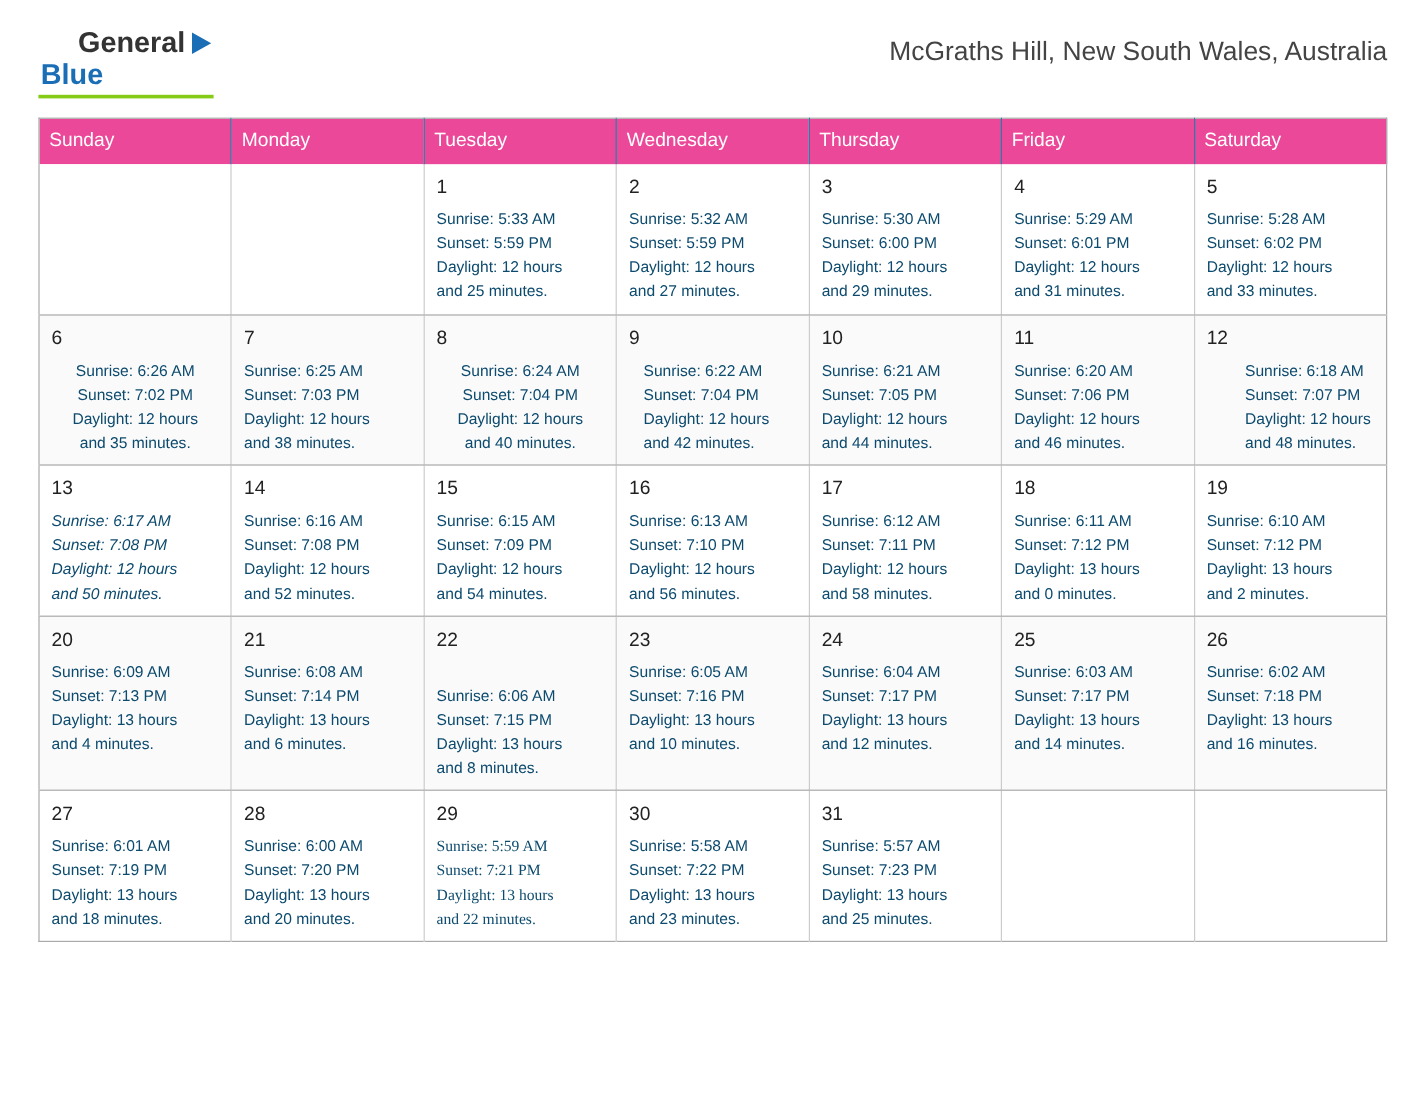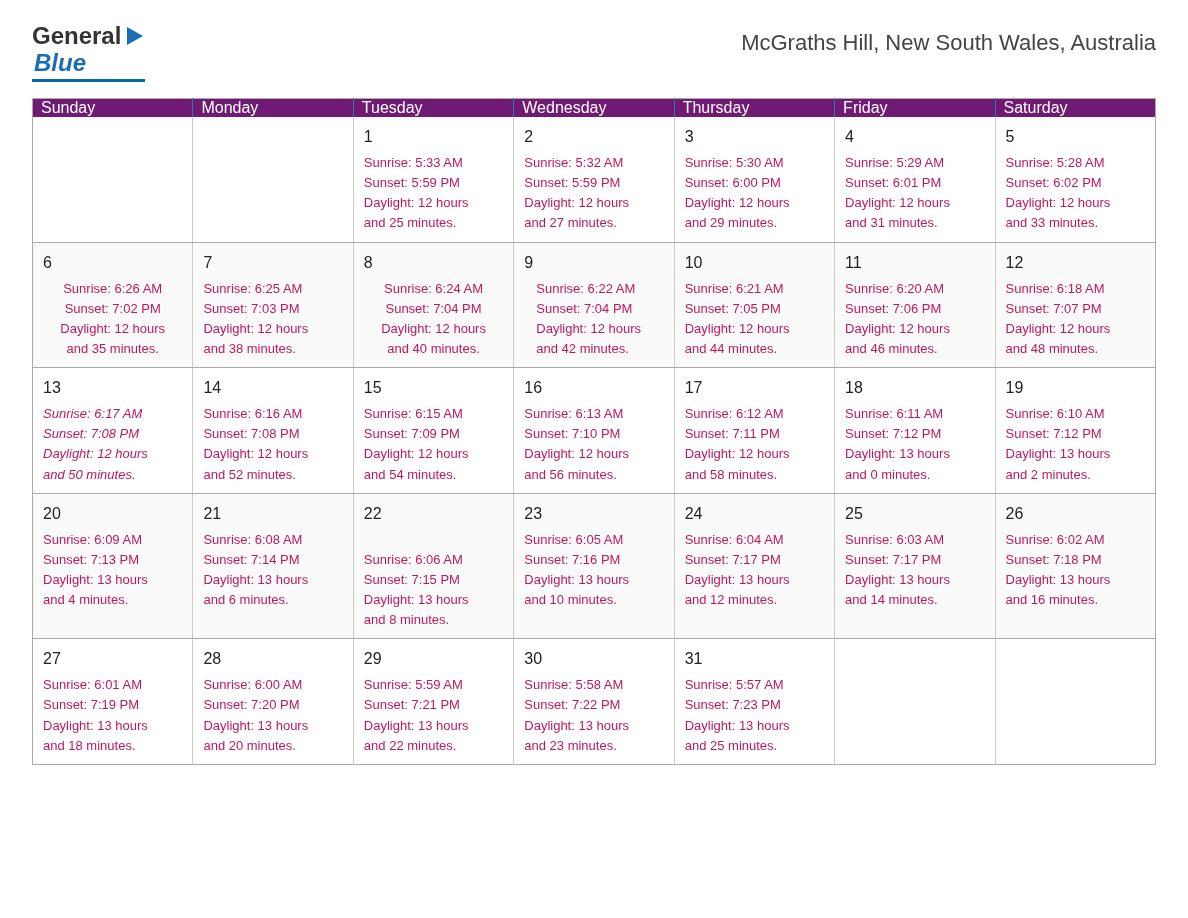--- a/index.html
+++ b/index.html
@@ -32,23 +32,23 @@
       font-size: 22px;
       color: #444;
       margin-top: 6px;
     }
     .calendar-table {
       width: 100%;
       border-collapse: collapse;
       border: 1px solid #aaa;
     }
     .calendar-table th {
-      background: #701a75;
+      background: #ec4899;
       color: #fff;
-      padding: 0 8px;
+      padding: 10px 8px;
       text-align: left;
       font-size: 16px;
       font-weight: normal;
       border-right: 1px solid #2a7aaa;
     }
     .calendar-table th:last-child { border-right: none; }
     .calendar-table td {
       vertical-align: top;
       padding: 8px 10px;
       border-right: 1px solid #ccc;
@@ -61,41 +61,41 @@
     }
     .calendar-table td:last-child { border-right: none; }
     .calendar-table tr:last-child td { border-bottom: none; }
     .day-number {
       font-size: 16px;
       color: #222;
       display: block;
       margin-bottom: 4px;
     }
     .day-info {
-      color: #be185d;
+      color: #0c4a6e;
       font-size: 13px;
       line-height: 1.55;
     }
     .empty-cell { background: #fff; }
     
     .calendar-table tbody tr { background: #fff; }
     .calendar-table tbody tr:nth-child(even) { background: #fafafa; }
   </style>
 </head>
 <body>
 
 <div class="header">
   <div class="logo">
     <div style="display:flex; align-items:center; line-height:1;">
-      <span style="font-size:24px; font-weight:bold; color:#333;">General</span>
+      <span style="font-size:24px; font-weight:bold; color:#333;margin-left:33px;">General</span>
       <svg width="22" height="22" viewBox="0 0 22 22" style="margin-left:2px;">
         <polygon points="4,2 20,11 4,20" fill="#1a6eb5"></polygon>
       </svg>
     </div>
-    <div style="display:flex; align-items:flex-end; margin-top:1px; border-bottom: 3px solid #0369a1; padding-bottom:2px; width:100%;font-style:italic;">
+    <div style="display:flex; align-items:flex-end; margin-top:1px; border-bottom: 3px solid #84cc16; padding-bottom:2px; width:100%;">
       <span style="font-size:24px; font-weight:bold; color:#1a6eb5; padding-left: 2px;">Blue</span>
     </div>
   </div>
   <div class="title-section">
     <div class="location-title">McGraths Hill, New South Wales, Australia</div>
   </div>
 </div>
 
 <table class="calendar-table">
   <thead>
@@ -187,21 +187,21 @@
         </td>
         <td>
           <span class="day-number">11</span>
           <div class="day-info" style="white-space: pre-line;">Sunrise: 6:20 AM
 Sunset: 7:06 PM
 Daylight: 12 hours
 and 46 minutes.</div>
         </td>
         <td>
           <span class="day-number">12</span>
-          <div class="day-info" style="white-space: pre-line;">Sunrise: 6:18 AM
+          <div class="day-info" style="white-space: pre-line; margin-left: 32px;">Sunrise: 6:18 AM
 Sunset: 7:07 PM
 Daylight: 12 hours
 and 48 minutes.</div>
         </td>
       </tr>
       <tr>
         <td>
           <span class="day-number">13</span>
           <div class="day-info" style="white-space: pre-line; font-style: italic;">Sunrise: 6:17 AM
 Sunset: 7:08 PM
@@ -312,21 +312,21 @@
         </td>
         <td>
           <span class="day-number">28</span>
           <div class="day-info" style="white-space: pre-line;">Sunrise: 6:00 AM
 Sunset: 7:20 PM
 Daylight: 13 hours
 and 20 minutes.</div>
         </td>
         <td>
           <span class="day-number">29</span>
-          <div class="day-info" style="white-space: pre-line;">Sunrise: 5:59 AM
+          <div class="day-info" style="white-space: pre-line; font-family: Liberation Serif, serif;">Sunrise: 5:59 AM
 Sunset: 7:21 PM
 Daylight: 13 hours
 and 22 minutes.</div>
         </td>
         <td>
           <span class="day-number">30</span>
           <div class="day-info" style="white-space: pre-line;">Sunrise: 5:58 AM
 Sunset: 7:22 PM
 Daylight: 13 hours
 and 23 minutes.</div>

